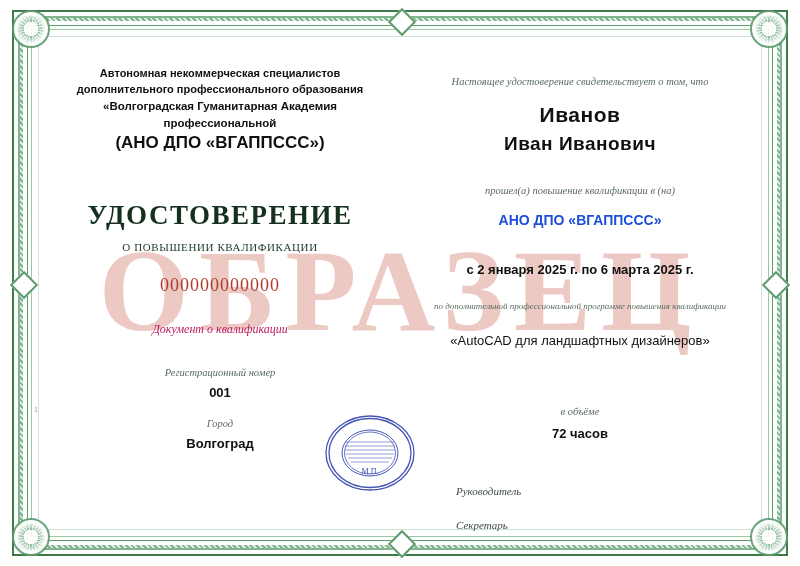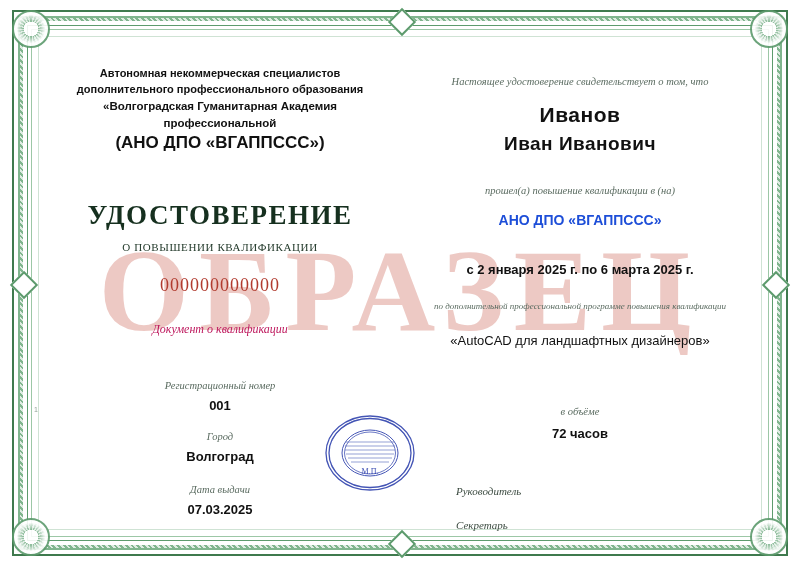--- a/index.html
+++ b/index.html
@@ -223,21 +223,21 @@
     font-style: italic;
     font-size: 10.5px;
     color: #5a6b60;
   }
   .field-value {
     font-size: 13px;
     font-weight: bold;
     color: #111111;
     margin-top: 7px;
   }
-  .field-group.reg { margin-top: 43px; }
+  .field-group.reg { margin-top: 30px; }
   .field-group.city { margin-top: 18px; }
   .field-group.date { margin-top: 20px; }
 
   .side-mark {
     position: absolute;
     left: -6px;
     top: 368px;
     font-size: 7px;
     color: #8fa596;
   }
@@ -385,24 +385,20 @@
       <div class="field-group reg">
         <div class="field-label">Регистрационный номер</div>
         <div class="field-value">001</div>
       </div>
 
       <div class="field-group city">
         <div class="field-label">Город</div>
         <div class="field-value">Волгоград</div>
       </div>
 
-      <div class="field-group date">
-        <div class="field-label">Дата выдачи</div>
-        <div class="field-value">07.03.2025</div>
-      </div>
 
       <div class="side-mark">1</div>
     </div>
 
     <div class="right-page">
 
       <div class="r-caption">Настоящее удостоверение свидетельствует о том, что</div>
 
       <div class="r-name">
         <div class="r-name-last">Иванов</div>

